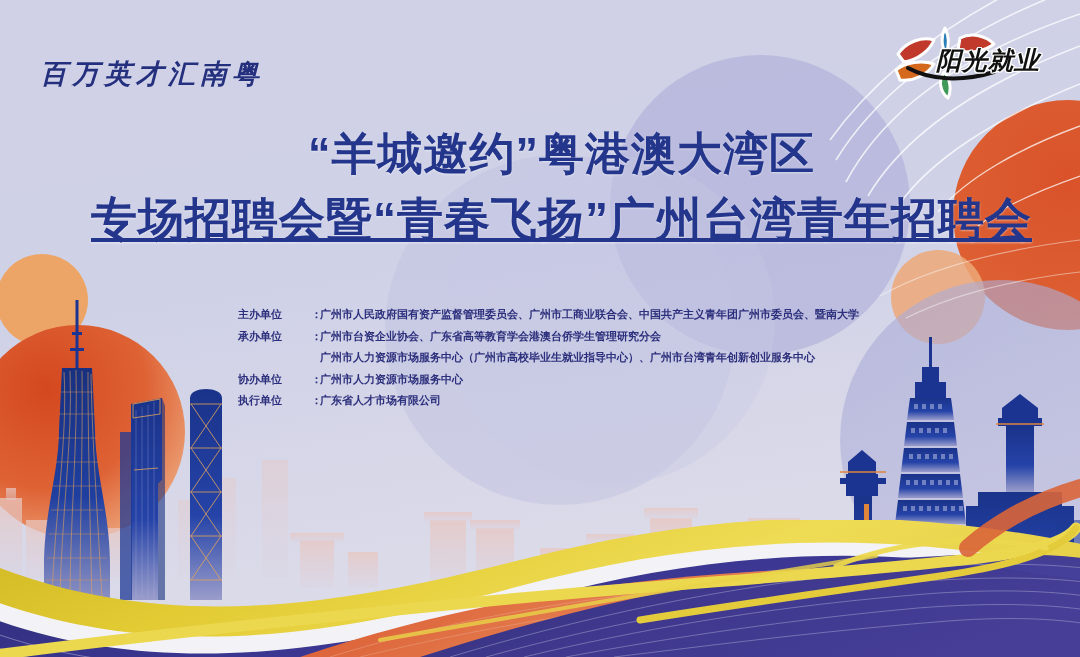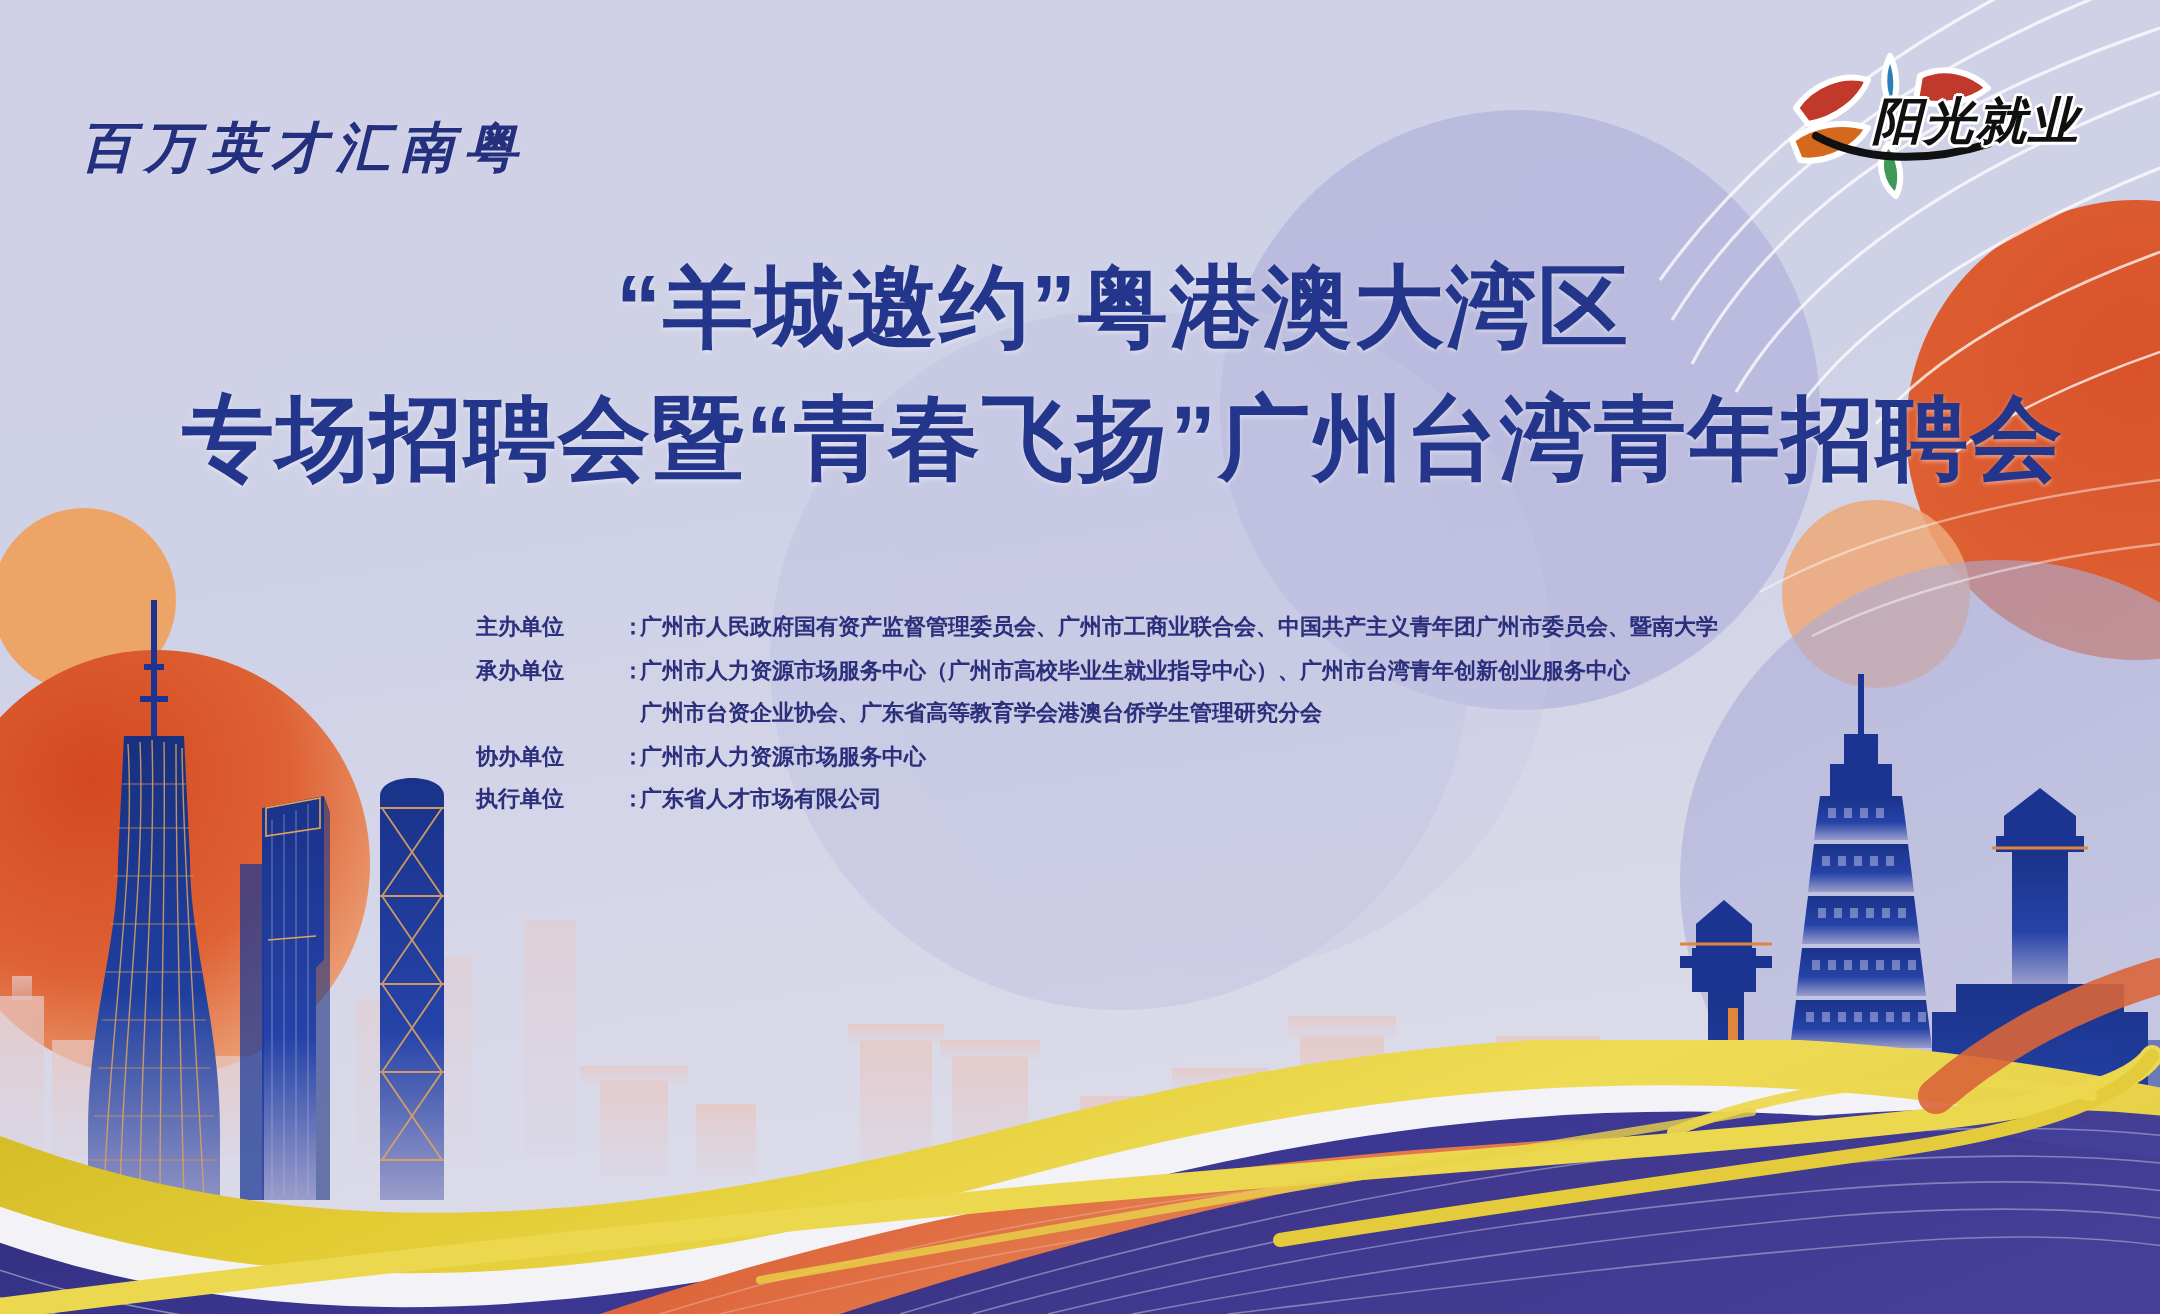--- a/index.html
+++ b/index.html
@@ -65,21 +65,21 @@
     padding-left: 43px;
   }
   .title-line {
     color: #23368c;
     font-weight: 700;
     white-space: nowrap;
     letter-spacing: 1px;
     text-shadow: 0 1px 2px rgba(255,255,255,.45);
   }
   #title-1 { font-size: 45px; line-height: 56px; }
-  #title-2 { font-size: 46px; line-height: 58px; margin-top: 8px; }
+  #title-2 { font-size: 46px; line-height: 58px; margin-top: 8px; text-decoration: underline; }
 
   
   #credits {
     position: absolute;
     left: 238px; top: 284px;
     color: #2c2f7c;
     font-size: 11px;
     line-height: 21.5px;
     font-weight: 700;
     margin-top: 20px;
@@ -441,22 +441,22 @@
       <span class="credit-label">主办单位</span>
       <span class="credit-colon">：</span>
       <span class="credit-values">
         <span>广州市人民政府国有资产监督管理委员会、广州市工商业联合会、中国共产主义青年团广州市委员会、暨南大学</span>
       </span>
     </div>
     <div class="credit-row">
       <span class="credit-label">承办单位</span>
       <span class="credit-colon">：</span>
       <span class="credit-values">
+        <span>广州市台资企业协会、广东省高等教育学会港澳台侨学生管理研究分会</span>
         <span>广州市人力资源市场服务中心（广州市高校毕业生就业指导中心）、广州市台湾青年创新创业服务中心</span>
-        <span>广州市台资企业协会、广东省高等教育学会港澳台侨学生管理研究分会</span>
       </span>
     </div>
     <div class="credit-row">
       <span class="credit-label">协办单位</span>
       <span class="credit-colon">：</span>
       <span class="credit-values">
         <span>广州市人力资源市场服务中心</span>
       </span>
     </div>
     <div class="credit-row">

